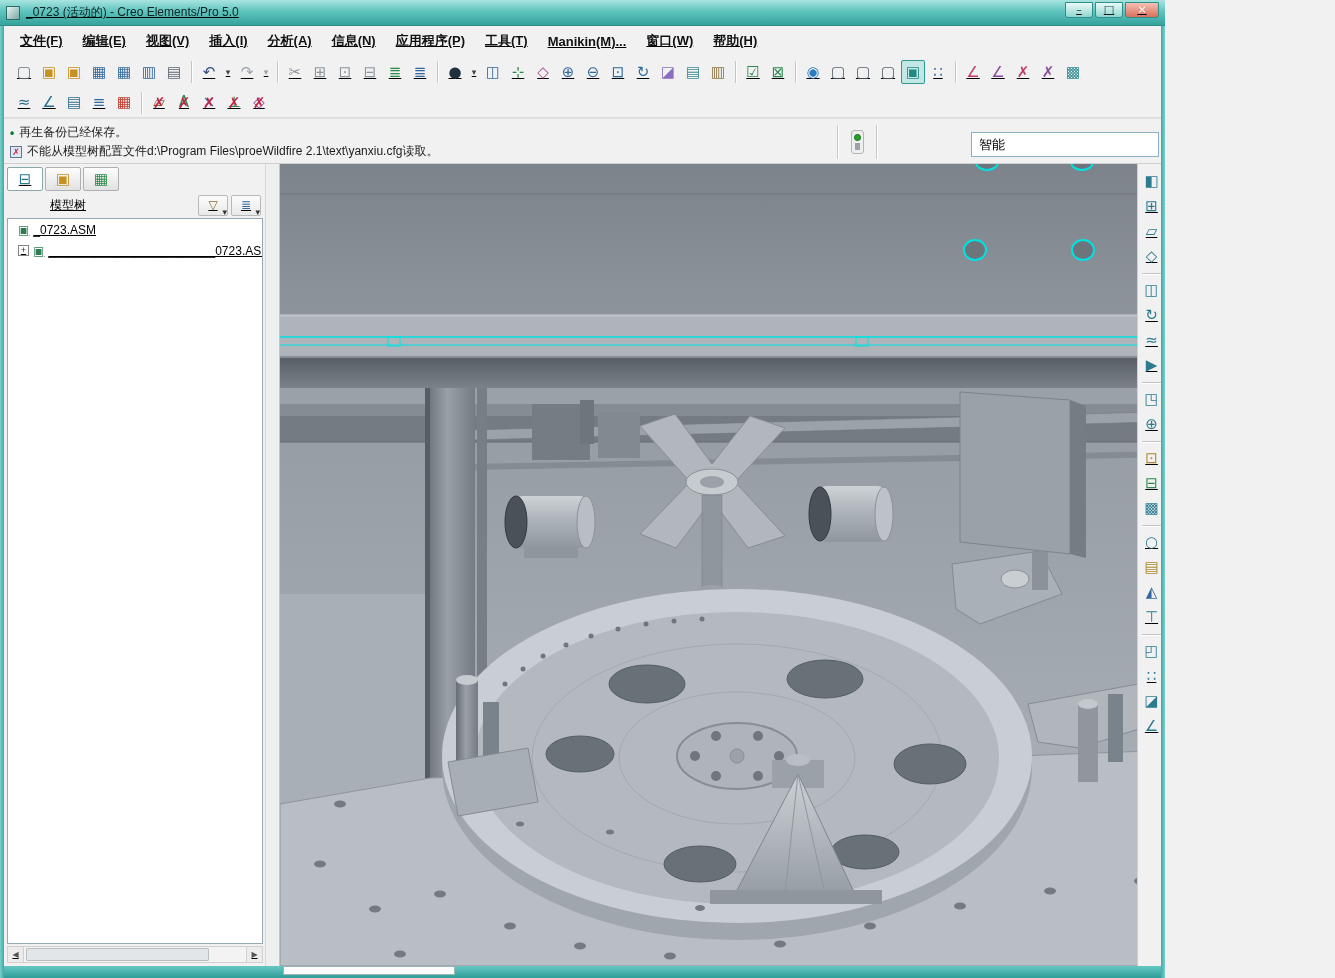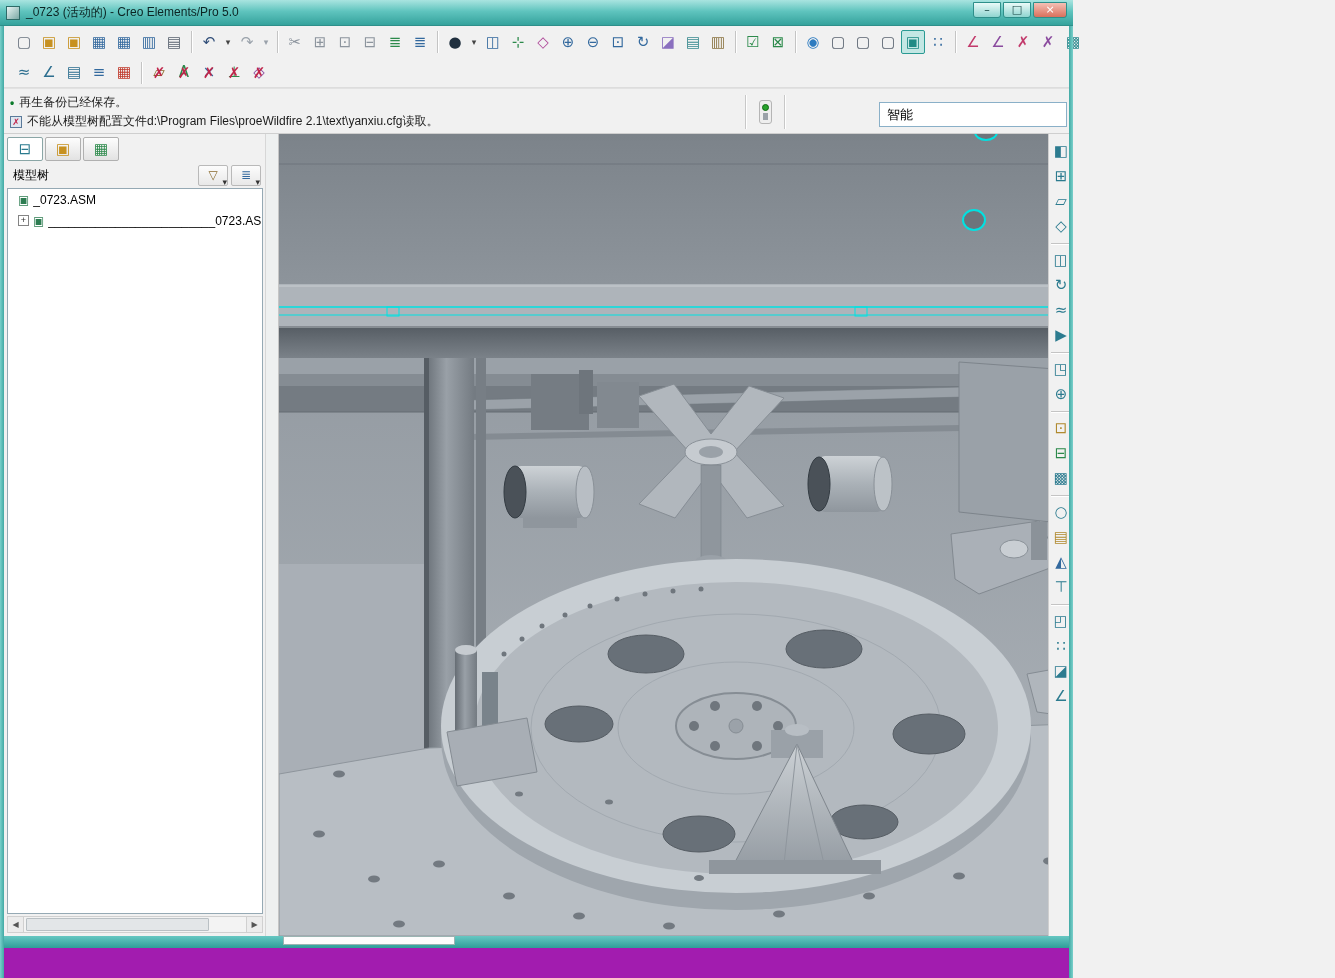--- a/index.html
+++ b/index.html
@@ -1,18 +1,18 @@
 <!DOCTYPE html>
 <html><head>
 <meta charset="utf-8">
 <style>
   * { box-sizing: border-box; margin: 0; padding: 0; }
   html,body { width:1335px; height:978px; overflow:hidden;
     font-family:"Liberation Sans","DejaVu Sans",sans-serif; background:#f1f1f1; }
-  #app { position:relative; width:1073px; height:978px; background:#a21caf; }
+  #app { position:relative; width:1165px; height:978px; background:#6d28d9;text-decoration:underline; }
 
   
   #titlebar { height:26px; display:flex; align-items:center; padding:0 6px;
     background:linear-gradient(#a9e4e0,#5fc4be 45%,#35a29c); border-bottom:1px solid #2e8f8a; }
   #app-icon { width:14px; height:14px; margin-right:6px; border:1px solid #2d6b68;
     background:linear-gradient(135deg,#e8f4f3,#7aa8a5); flex:0 0 auto; }
   #title-text { font-size:12px; color:#0c2423; flex:1; white-space:nowrap; }
   #win-controls { display:flex; gap:2px; align-items:flex-start; margin-top:-6px; }
   #win-controls .tbtn { width:28px; height:16px; border:1px solid #2e8f8a; border-radius:0 0 3px 3px;
     background:linear-gradient(#eafaf8,#8fd5d0); }
@@ -59,21 +59,21 @@
     background:#fff; border:1px solid #8ab0c8; font-size:13px; padding:0 7px; color:#000; }
 
   
   #main { display:flex; height:802px; }
 
   #left-panel { width:265px; display:flex; flex-direction:column; background:#f1f1f1; padding-left:5px; }
   .tabs { height:28px; display:flex; gap:2px; align-items:flex-end; padding:2px 2px 1px 2px; }
   .tabs .tbtn { width:36px; height:24px; background:linear-gradient(#fdfdfd,#e2e2e2); border:1px solid #b0b0b0; }
   .tabs .tbtn.active { background:#ffffff; border-color:#8aa6a6; }
   .tree-header { height:26px; display:flex; align-items:center; padding:0 4px 0 8px; }
-  #tree-title { flex:1; font-size:12px; color:#000; }
+  #tree-title { flex:1; font-size:12px; color:#000;margin-left:37px; }
   .tree-header .tbtn { width:30px; height:21px; border:1px solid #b9b9b9; background:linear-gradient(#fcfcfc,#e8e8e8); margin-left:3px; }
   .tree-header .tbtn .g { font-size:12px; }
   .tree-box { flex:1; margin:0 2px; border:1px solid #95a9b4; background:#fff; overflow:hidden; }
   .tree-row { height:21px; display:flex; align-items:center; font-size:12px; color:#000; padding-left:10px; }
   .expander { width:11px; height:11px; border:1px solid #848484; background:#fff; font-size:9px; line-height:9px;
     text-align:center; margin-right:4px; flex:0 0 auto; color:#333; }
   .ticon { font-size:12px; color:#2e7d52; margin-right:4px; flex:0 0 auto; font-family:"DejaVu Sans",sans-serif; }
   .tlabel { white-space:nowrap; overflow:hidden; }
   .hscroll { height:17px; margin:2px 2px 3px 2px; display:flex; align-items:center; background:#f3f3f3; border:1px solid #d0d0d0; }
   .scroll-arrow { width:16px; height:15px; display:flex; align-items:center; justify-content:center;
@@ -109,20 +109,33 @@
         </span>
         <span class="tbtn">
           <span class="g" style="color: rgb(18, 64, 62);">□</span>
         </span>
         <span class="tbtn close">
           <span class="g" style="color: rgb(255, 255, 255);">×</span>
         </span>
       </span>
   </div>
 
+  <div id="menubar">
+    <span class="menu-item">文件(F)</span>
+    <span class="menu-item">编辑(E)</span>
+    <span class="menu-item">视图(V)</span>
+    <span class="menu-item">插入(I)</span>
+    <span class="menu-item">分析(A)</span>
+    <span class="menu-item">信息(N)</span>
+    <span class="menu-item">应用程序(P)</span>
+    <span class="menu-item">工具(T)</span>
+    <span class="menu-item">Manikin(M)...</span>
+    <span class="menu-item">窗口(W)</span>
+    <span class="menu-item">帮助(H)</span>
+  </div>
 
   <div id="toolbar1">
       <span class="tbtn">
         <span class="g" style="color: rgb(106, 116, 128);">▢</span>
       </span>
       <span class="tbtn">
         <span class="g" style="color: rgb(199, 145, 32);">▣</span>
       </span>
       <span class="tbtn">
         <span class="g" style="color: rgb(199, 145, 32);">▣</span>

